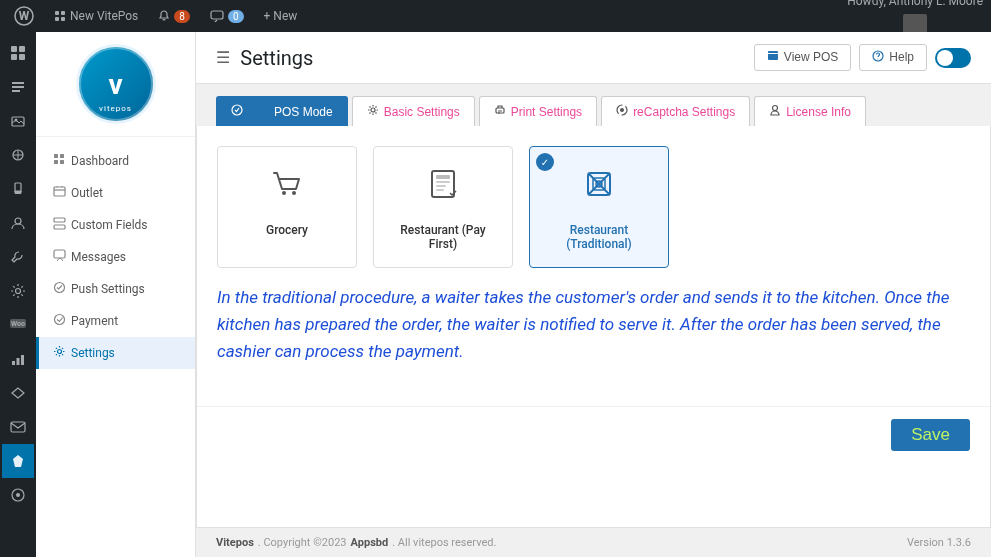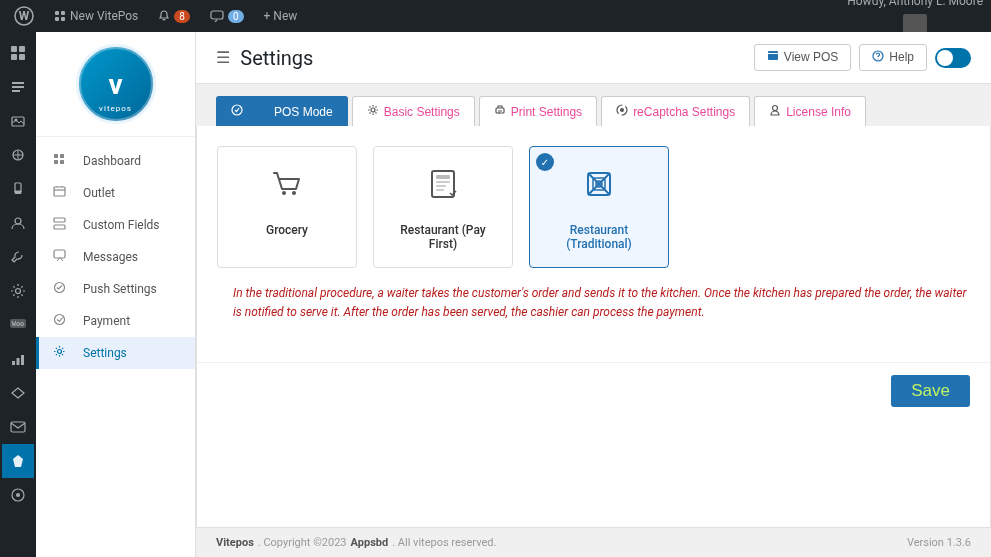--- a/index.html
+++ b/index.html
@@ -40,21 +40,20 @@
     .wp-sidebar-icon {
       width: 32px;
       height: 34px;
       display: flex;
       align-items: center;
       justify-content: center;
       color: #a7aaad;
       font-size: 16px;
       cursor: pointer;
       position: relative;
-      font-family: Liberation Mono, monospace;
     }
     .wp-sidebar-icon.active-vitepos { color: #fff; background: #0073aa; }
 
     
     .plugin-sidebar {
       width: 160px;
       background: #fff;
       border-right: 1px solid #e0e0e0;
       display: flex;
       flex-direction: column;
@@ -83,21 +82,21 @@
       bottom: 8px;
       font-size: 8px;
       color: #fff;
       letter-spacing: 1px;
     }
 
     .sidebar-nav { flex: 1; padding: 8px 0; }
     .sidebar-nav-item {
       display: flex;
       align-items: center;
-      gap: 16px;
+      gap: 4px;
       padding: 8px 12px;
       color: #555;
       font-size: 12px;
       cursor: pointer;
       border-left: 3px solid transparent;
     }
     .sidebar-nav-item.active { background: #e8f0fb; color: #0073aa; border-left-color: #0073aa; }
     .sidebar-nav-item .nav-icon { font-size: 13px; color: #888; width: 16px; text-align: center; }
     .sidebar-nav-item.active .nav-icon { color: #0073aa; }
 
@@ -198,21 +197,21 @@
       height: 18px;
       border-radius: 50%;
       background: #2271b1;
       color: #fff;
       font-size: 10px;
       display: flex;
       align-items: center;
       justify-content: center;
     }
 
-    .description-text { font-size: 12px; color: #b91c1c; line-height: 1.6; margin-bottom: 20px; font-style: italic; margin-left: 16px; }
+    .description-text { font-size: 17px; color: #1d4ed8; line-height: 1.6; margin-bottom: 20px; font-style: italic; }
 
     
     .save-area {
       display: flex;
       justify-content: flex-end;
       padding: 12px 20px;
       border-top: 1px solid #f0f0f0;
     }
     .btn-save {
       background: #2271b1;

